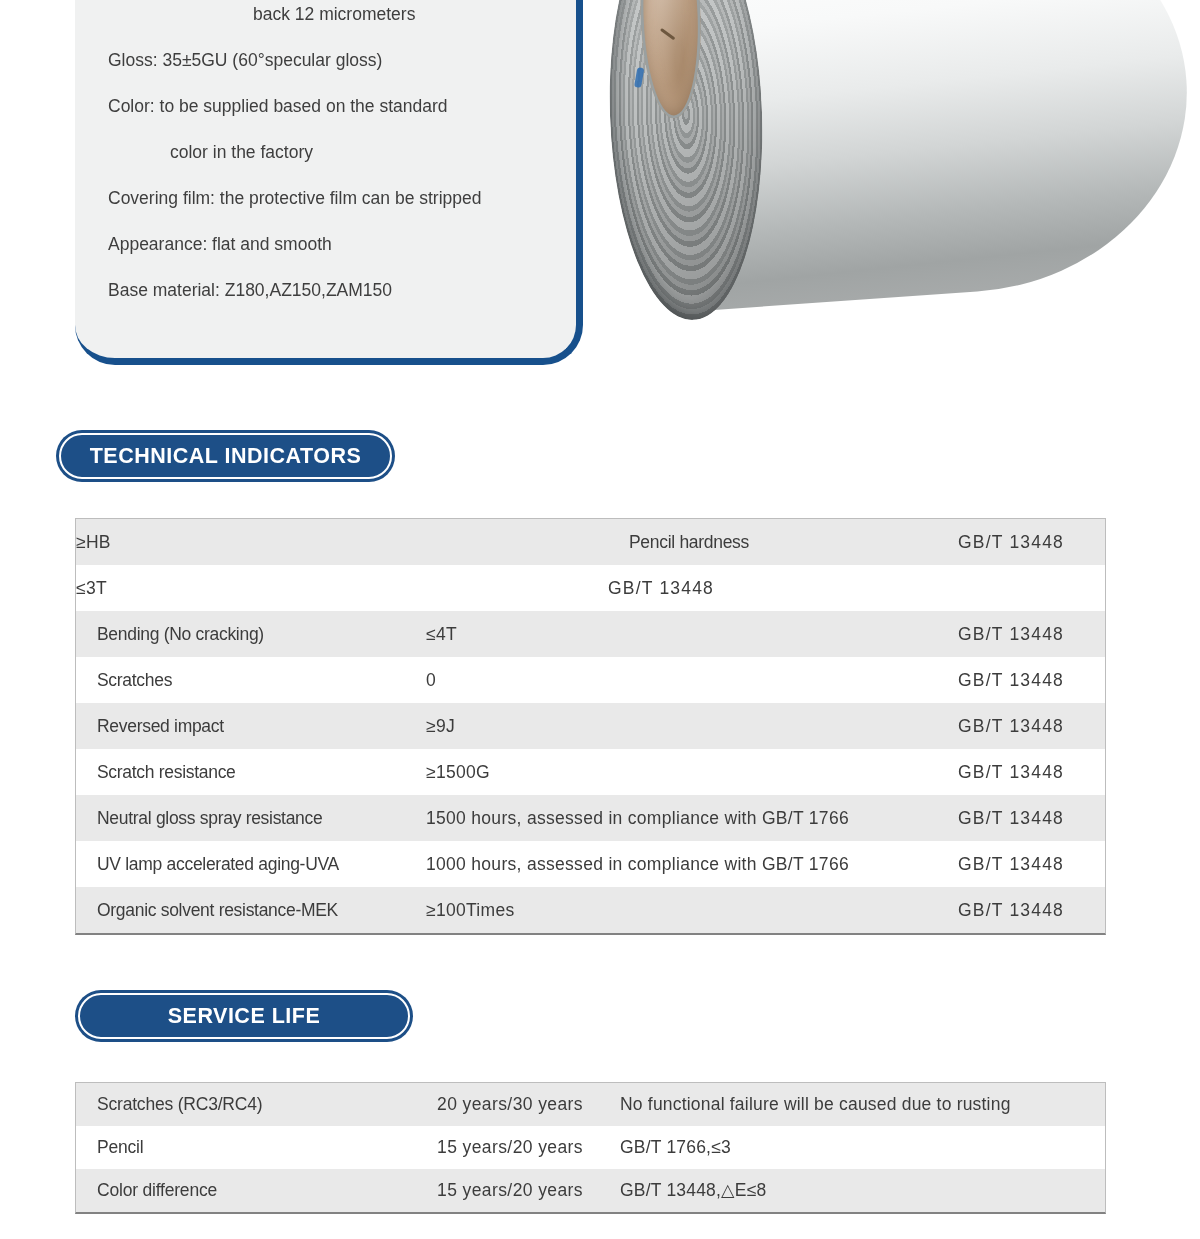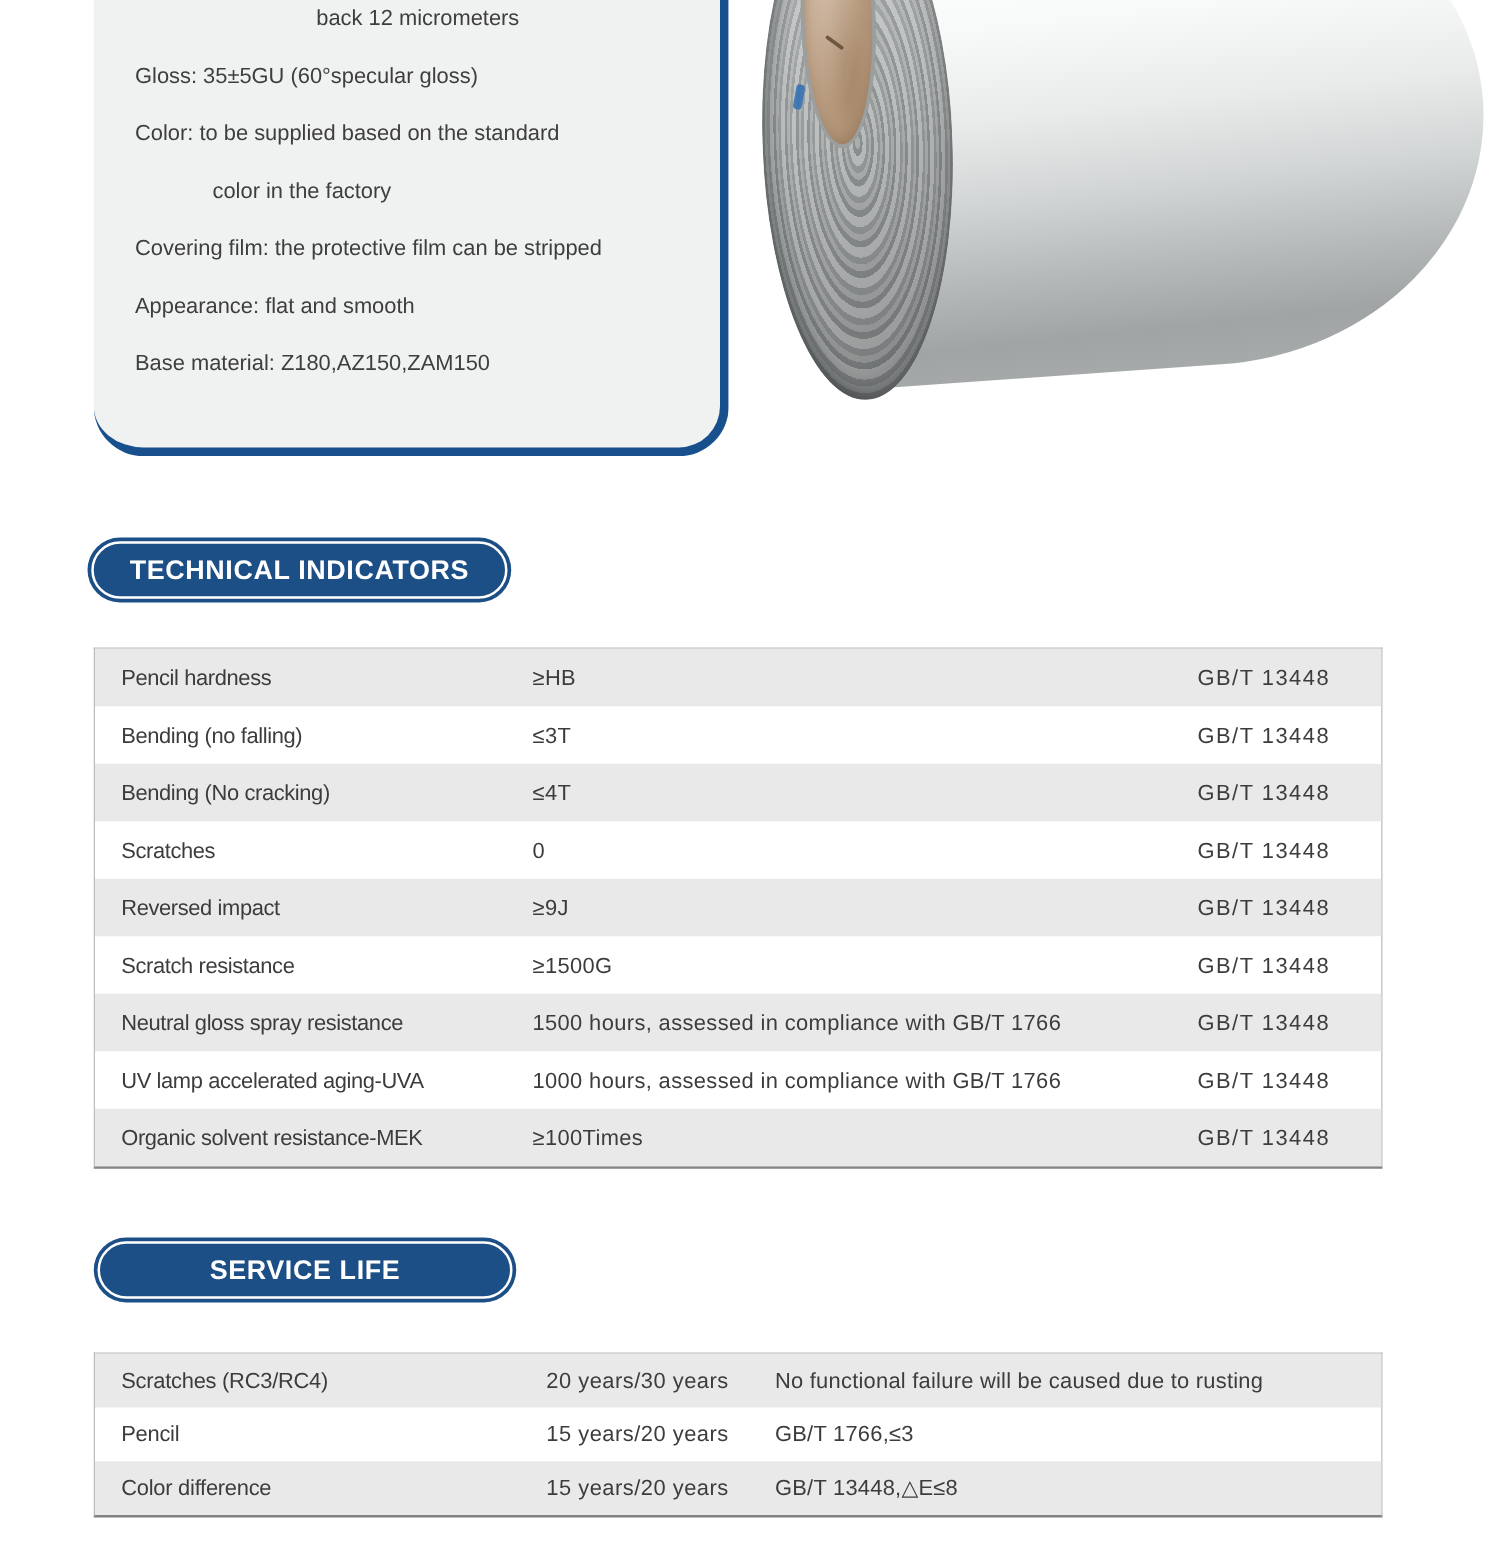--- a/index.html
+++ b/index.html
@@ -60,21 +60,21 @@
     display:flex; align-items:center; justify-content:center;
   }
   .badge::before {
     content:""; position:absolute; inset:3px; border:2px solid #ffffff;
     border-radius:23px; pointer-events:none;
   }
   .badge span {
     color:#ffffff; font-weight:bold; font-size:21.5px; letter-spacing:0.5px;
     white-space:nowrap;
   }
-  .badge-tech { left:70px; top:430px; width:339px; }
+  .badge-tech { left:56px; top:430px; width:339px; }
   .badge-life { left:75px; top:990px; width:338px; }
   
   .spec-table {
     position:absolute; left:75px; width:1031px;
     border:1px solid #bdbdbd; border-bottom:2px solid #828282; background:#ffffff;
   }
   .spec-table .row { display:flex; align-items:center; }
   .spec-table .row:nth-child(odd) { background:#e9e9e9; }
   .t1 { top:518px; }
   .t1 .row { height:46px; }
@@ -110,26 +110,25 @@
     <div class="coil-sticker"></div>
   </div>
 </div>
 
 <div class="badge badge-tech">
   <span>TECHNICAL INDICATORS</span>
 </div>
 
 <div class="spec-table t1">
   <div class="row">
+    <span class="cell c-value">≥HB</span>
     <span class="cell c-item">Pencil hardness</span>
-    <span class="cell c-value">≥HB</span>
     <span class="cell c-std">GB/T 13448</span>
   </div>
   <div class="row">
-    <span class="cell c-item">Bending (no falling)</span>
     <span class="cell c-value">≤3T</span>
     <span class="cell c-std">GB/T 13448</span>
   </div>
   <div class="row">
     <span class="cell c-item">Bending (No cracking)</span>
     <span class="cell c-value">≤4T</span>
     <span class="cell c-std">GB/T 13448</span>
   </div>
   <div class="row">
     <span class="cell c-item">Scratches</span>

